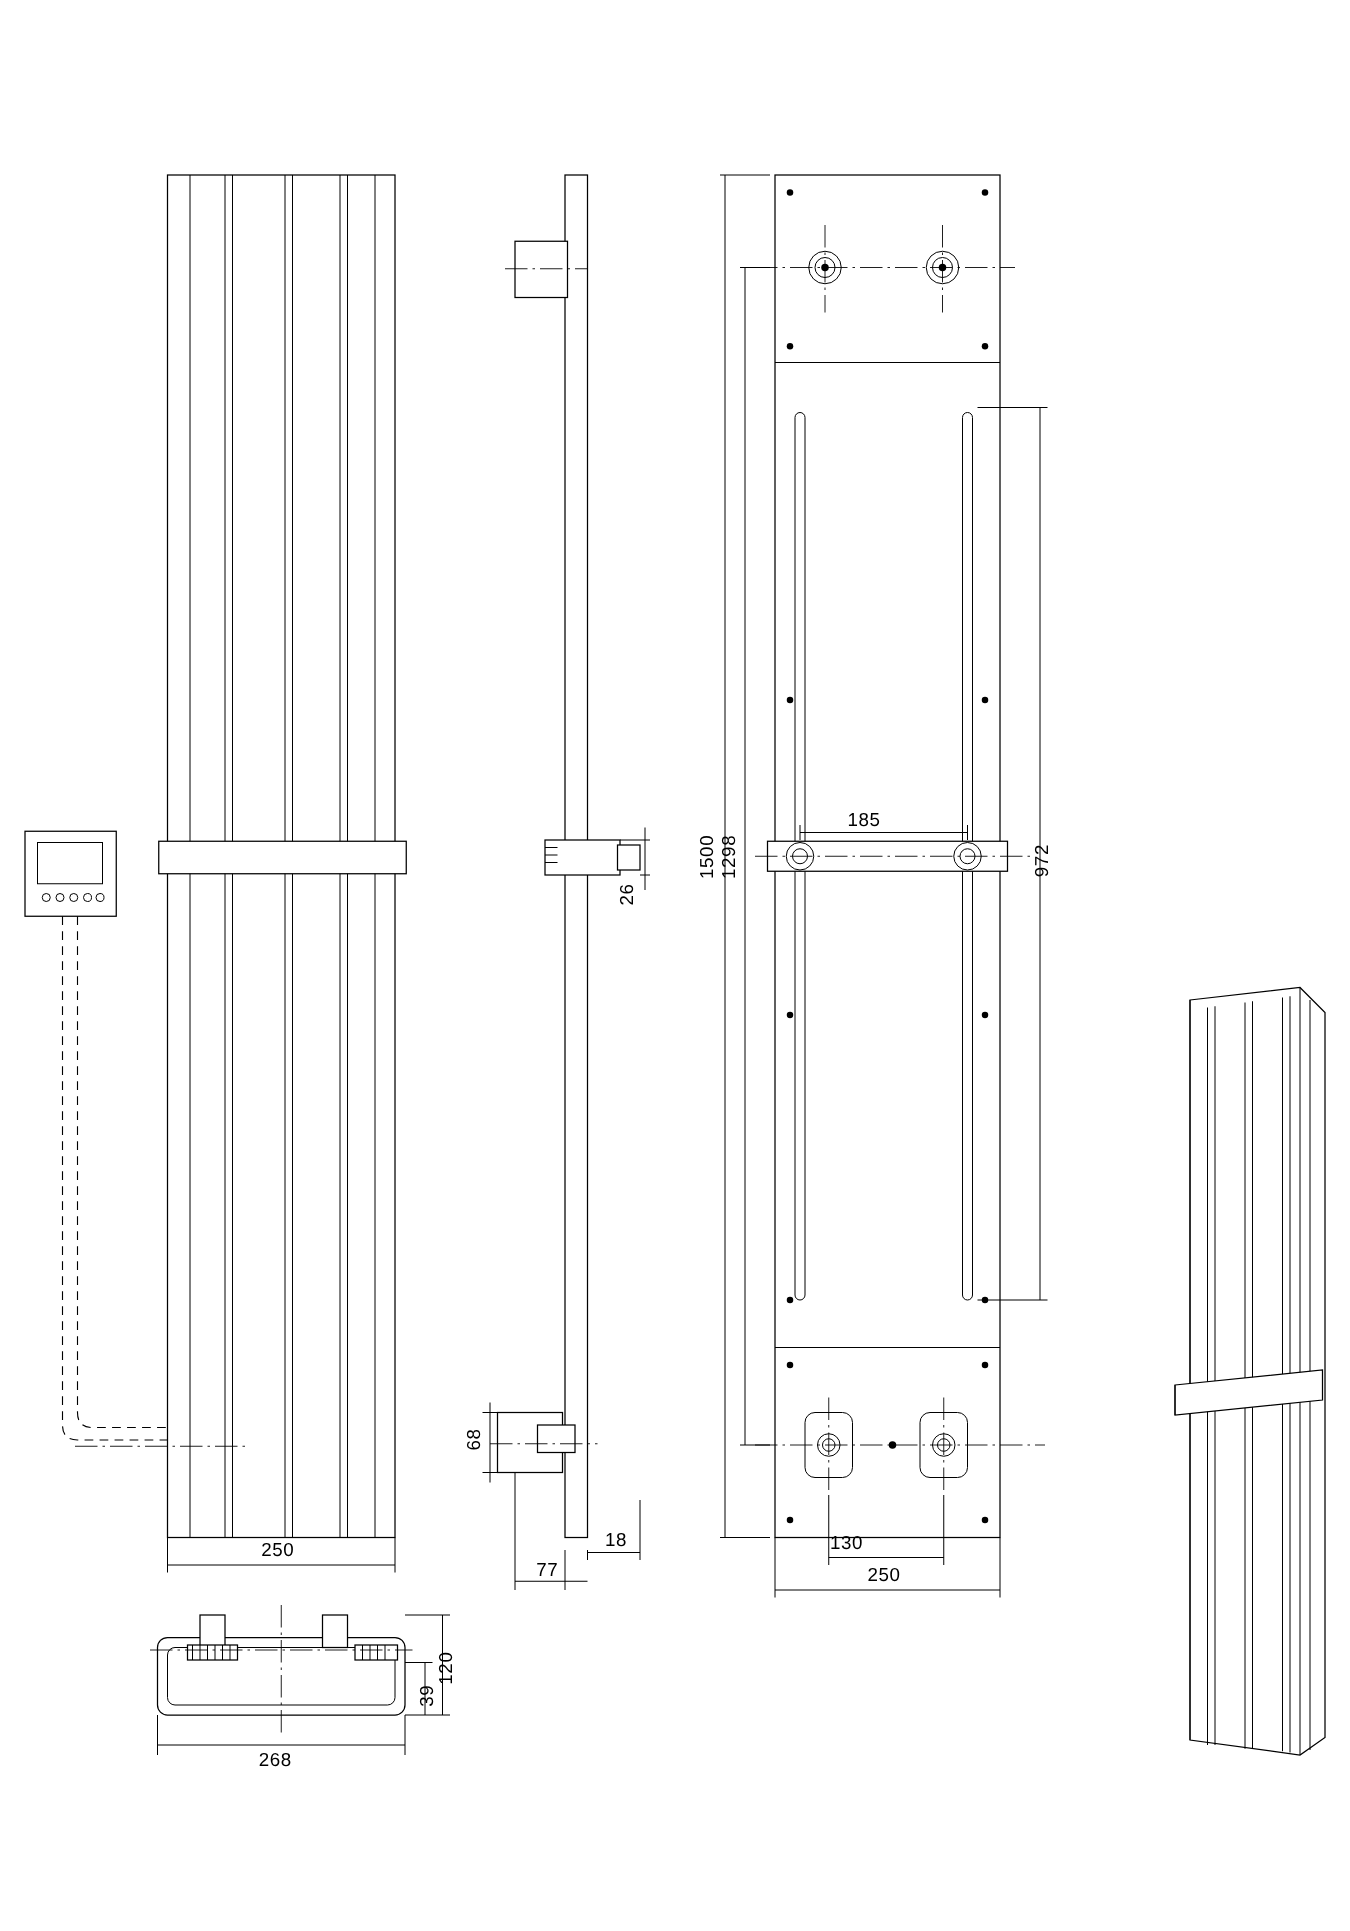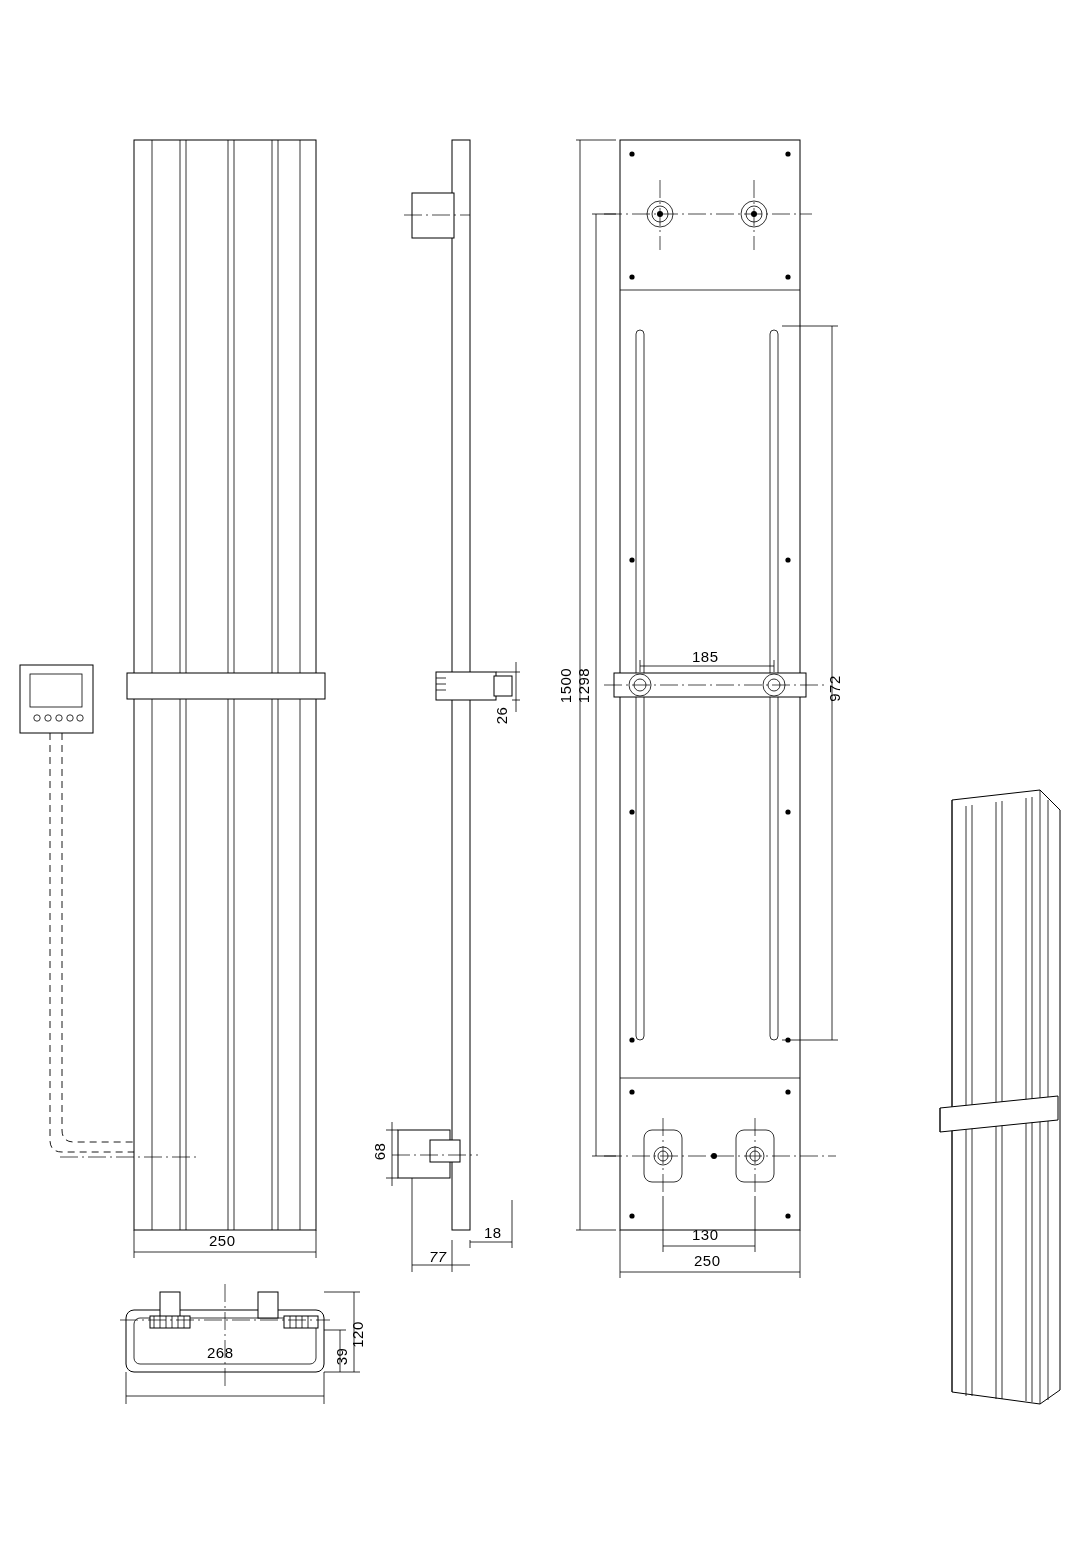--- a/index.html
+++ b/index.html
@@ -218,29 +218,29 @@
     <line class="ln-thin" x1="324" y1="1372" x2="360" y2="1372"></line>
     <line class="ln-thin" x1="354" y1="1292" x2="354" y2="1372"></line>
     <line class="ln-thin" x1="324" y1="1330" x2="346" y2="1330"></line>
     <line class="ln-thin" x1="340" y1="1330" x2="340" y2="1372"></line>
   </g>
 
 </svg>
 
 <div class="dim" style="left:209px;top:1232px;">250</div>
 
-<div class="dim" style="left:429px;top:1248px;font-style:italic;">77</div>
+<div class="dim" style="left:429px;top:1248px;">77</div>
 <div class="dim" style="left:484px;top:1224px;">18</div>
 <div class="dim vert" style="left:493px;top:707px;transform:rotate(-90deg);">26</div>
 <div class="dim vert" style="left:371px;top:1143px;transform:rotate(-90deg);">68</div>
 
 <div class="dim vert" style="left:548px;top:677px;transform:rotate(-90deg);">1500</div>
 <div class="dim vert" style="left:566px;top:677px;transform:rotate(-90deg);">1298</div>
 <div class="dim vert" style="left:821px;top:680px;transform:rotate(-90deg);">972</div>
-<div class="dim" style="left:692px;top:648px;">185</div>
-<div class="dim" style="left:692px;top:1226px;">130</div>
+<div class="dim" style="left:678px;top:648px;">185</div>
+<div class="dim" style="left:664px;top:1226px;">130</div>
 <div class="dim" style="left:694px;top:1252px;">250</div>
 
-<div class="dim" style="left:207px;top:1344px;">268</div>
+<div class="dim" style="left:207px;top:1400px;">268</div>
 <div class="dim vert" style="left:344px;top:1326px;transform:rotate(-90deg);">120</div>
 <div class="dim vert" style="left:333px;top:1348px;transform:rotate(-90deg);">39</div>
 
 </div>
 
 </body></html>

